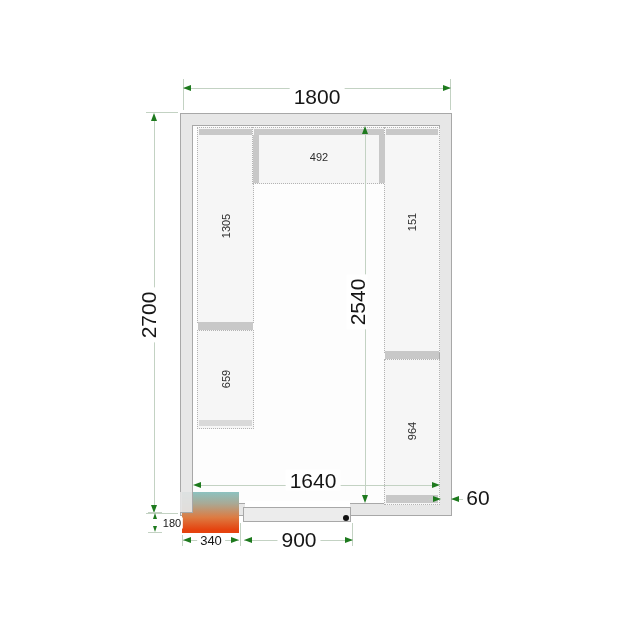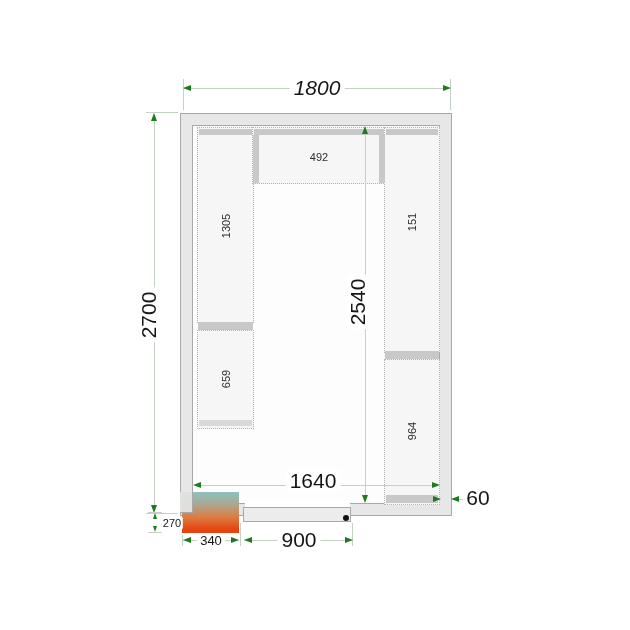--- a/index.html
+++ b/index.html
@@ -81,21 +81,21 @@
   <div class="abs door-dot" style="left:343px;top:515px;width:6px;height:6px;"></div>
 
   <div class="abs unit" style="left:182px;top:492px;width:57px;height:41px;"></div>
   <div class="abs wall-patch" style="left:180px;top:492px;width:13px;height:21px;"></div>
 
   <div class="abs ext" style="left:183px;top:79px;width:1px;height:31px;"></div>
   <div class="abs ext" style="left:450px;top:79px;width:1px;height:31px;"></div>
   <div class="abs dline" style="left:184px;top:88px;width:266px;height:1px;"></div>
   <div class="abs arr l" style="left:183px;top:85px;"></div>
   <div class="abs arr r" style="left:443px;top:85px;"></div>
-  <span class="dlab" style="left:317px;top:87px;font-style:italic;">1800</span>
+  <span class="dlab" style="left:317px;top:96px;">1800</span>
 
   <div class="abs ext" style="left:146px;top:112px;width:32px;height:1px;"></div>
   <div class="abs ext" style="left:146px;top:513px;width:32px;height:1px;"></div>
   <div class="abs dline" style="left:154px;top:117px;width:1px;height:393px;"></div>
   <div class="abs arr u" style="left:151px;top:113px;"></div>
   <div class="abs arr d" style="left:151px;top:505px;"></div>
   <span class="dlab vert" style="left:148px;top:315px;">2700</span>
 
   <div class="abs dline" style="left:365px;top:129px;width:1px;height:372px;"></div>
   <div class="abs arr u" style="left:362px;top:126px;"></div>
@@ -110,21 +110,21 @@
   <div class="abs dline" style="left:429px;top:499px;width:11px;height:1px;"></div>
   <div class="abs dline" style="left:452px;top:499px;width:11px;height:1px;"></div>
   <div class="abs arr r" style="left:433px;top:496px;"></div>
   <div class="abs arr l" style="left:451px;top:496px;"></div>
   <span class="dlab" style="left:478px;top:497px;background:transparent;">60</span>
 
   <div class="abs ext" style="left:148px;top:512px;width:14px;height:1px;"></div>
   <div class="abs ext" style="left:148px;top:532px;width:14px;height:1px;"></div>
   <div class="abs arr su" style="left:153px;top:513px;"></div>
   <div class="abs arr sd" style="left:153px;top:526px;"></div>
-  <span class="dlab small" style="left:172px;top:523px;">270</span>
+  <span class="dlab small" style="left:172px;top:523px;">180</span>
 
   <div class="abs ext" style="left:182px;top:535px;width:1px;height:11px;"></div>
   <div class="abs ext" style="left:240px;top:523px;width:1px;height:23px;"></div>
   <div class="abs dline" style="left:183px;top:540px;width:56px;height:1px;"></div>
   <div class="abs arr l" style="left:183px;top:537px;"></div>
   <div class="abs arr r" style="left:231px;top:537px;"></div>
   <span class="dlab mid" style="left:211px;top:540px;">340</span>
 
   <div class="abs ext" style="left:352px;top:523px;width:1px;height:23px;"></div>
   <div class="abs dline" style="left:244px;top:540px;width:108px;height:1px;"></div>

